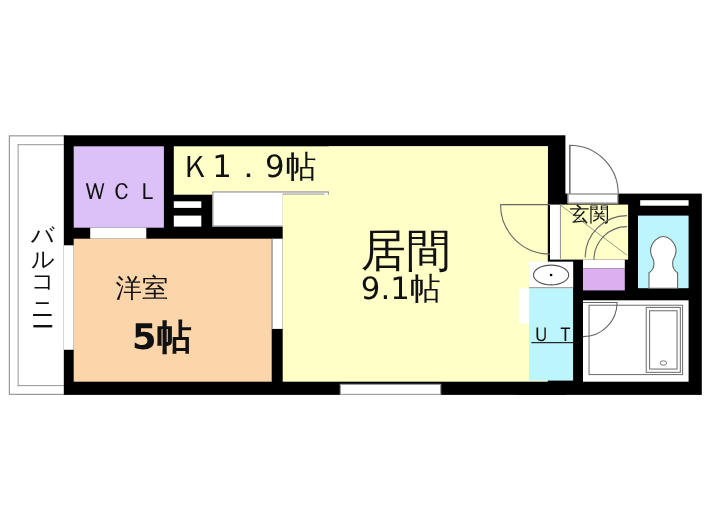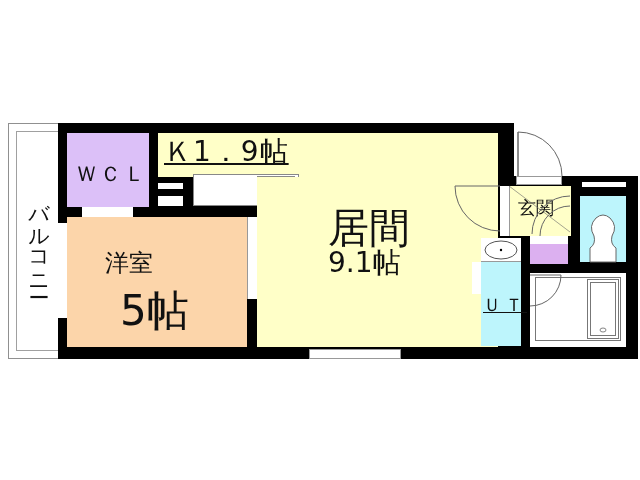--- a/index.html
+++ b/index.html
@@ -22,44 +22,44 @@
 
 <div class="abs" style="left:67px;top:133px;width:82px;height:74px;background:#dcc0f8;"></div>
 <div class="lbl" style="left:76px;top:164px;font-size:21px;letter-spacing:3px;">ＷＣＬ</div>
 
 <div class="abs" style="left:82px;top:207px;width:51px;height:10px;background:#fff;"></div>
 <svg width="640" height="480">
   <polygon points="83,218 91,218 87,230" fill="#fff" stroke="#555" stroke-width="1"></polygon>
 </svg>
 
 <div class="abs" style="left:158px;top:133px;width:340px;height:44px;background:#ffffc8;"></div>
-<div class="lbl" style="left:164px;top:138px;font-size:28px;letter-spacing:1px;text-decoration:underline;">Ｋ1．9帖</div>
+<div class="lbl" style="left:164px;top:138px;font-size:28px;letter-spacing:1px;">Ｋ1．9帖</div>
 
 <div class="abs" style="left:158px;top:183px;width:25px;height:6px;background:#fff;"></div>
 <div class="abs" style="left:158px;top:196px;width:25px;height:10px;background:#fff;"></div>
 <div class="abs" style="left:193px;top:174px;width:106px;height:32px;background:#fff;border:1px solid #888;"></div>
 <div class="abs" style="left:257px;top:176px;width:38px;height:29px;background:#fff;border:1px solid #888;"></div>
 
 <div class="abs" style="left:67px;top:217px;width:180px;height:130px;background:#fcd5aa;"></div>
 <div class="abs" style="left:58px;top:223px;width:9px;height:95px;background:#fff;"></div>
 <div class="lbl" style="left:105px;top:253px;font-size:24px;font-family:Liberation Mono, monospace;">洋室</div>
-<div class="lbl" style="left:120px;top:290px;font-size:42px;">5帖</div>
+<div class="lbl" style="left:120px;top:290px;font-size:32px;font-weight:bold;">5帖</div>
 <div class="abs" style="left:247px;top:217px;width:10px;height:82px;background:#fff;border-left:1px solid #999;"></div>
 
 <div class="abs" style="left:257px;top:177px;width:241px;height:170px;background:#ffffc8;"></div>
 <div class="abs" style="left:299px;top:133px;width:199px;height:50px;background:#ffffc8;"></div>
 <div class="lbl" style="left:328px;top:208px;font-size:41px;">居間</div>
 <div class="lbl" style="left:328px;top:249px;font-size:28px;">9.1帖</div>
 
 <div class="abs" style="left:309px;top:349px;width:92px;height:10px;background:#fff;border:1px solid #999;"></div>
 
 <div class="abs" style="left:509px;top:186px;width:62px;height:50px;background:#ffffc8;"></div>
 <div class="abs" style="left:500px;top:186px;width:10px;height:50px;background:#fff;border-right:1px solid #999;"></div>
 <div class="abs" style="left:516px;top:176px;width:46px;height:9px;background:#fff;border:1px solid #999;"></div>
-<div class="lbl" style="left:518px;top:187px;font-size:18px;margin-top:12px;">玄関</div>
+<div class="lbl" style="left:518px;top:187px;font-size:18px;">玄関</div>
 
 <div class="abs" style="left:530px;top:236px;width:38px;height:8px;background:#fff;"></div>
 <div class="abs" style="left:530px;top:244px;width:38px;height:20px;background:#dcb0f0;"></div>
 
 <div class="abs" style="left:580px;top:196px;width:46px;height:66px;background:#bdf5fc;"></div>
 <div class="abs" style="left:582px;top:182px;width:44px;height:5px;background:#fff;"></div>
 <svg width="640" height="480">
   <path d="M590,262 L590,248 Q596,244 594,236 Q588,226 596,218 Q603,212 610,218 Q618,226 612,236 Q610,244 616,248 L616,262 Z" fill="#fff" stroke="#666" stroke-width="1"></path>
   <line x1="580" y1="252" x2="626" y2="252" stroke="#fff" stroke-width="0"></line>
 </svg>

